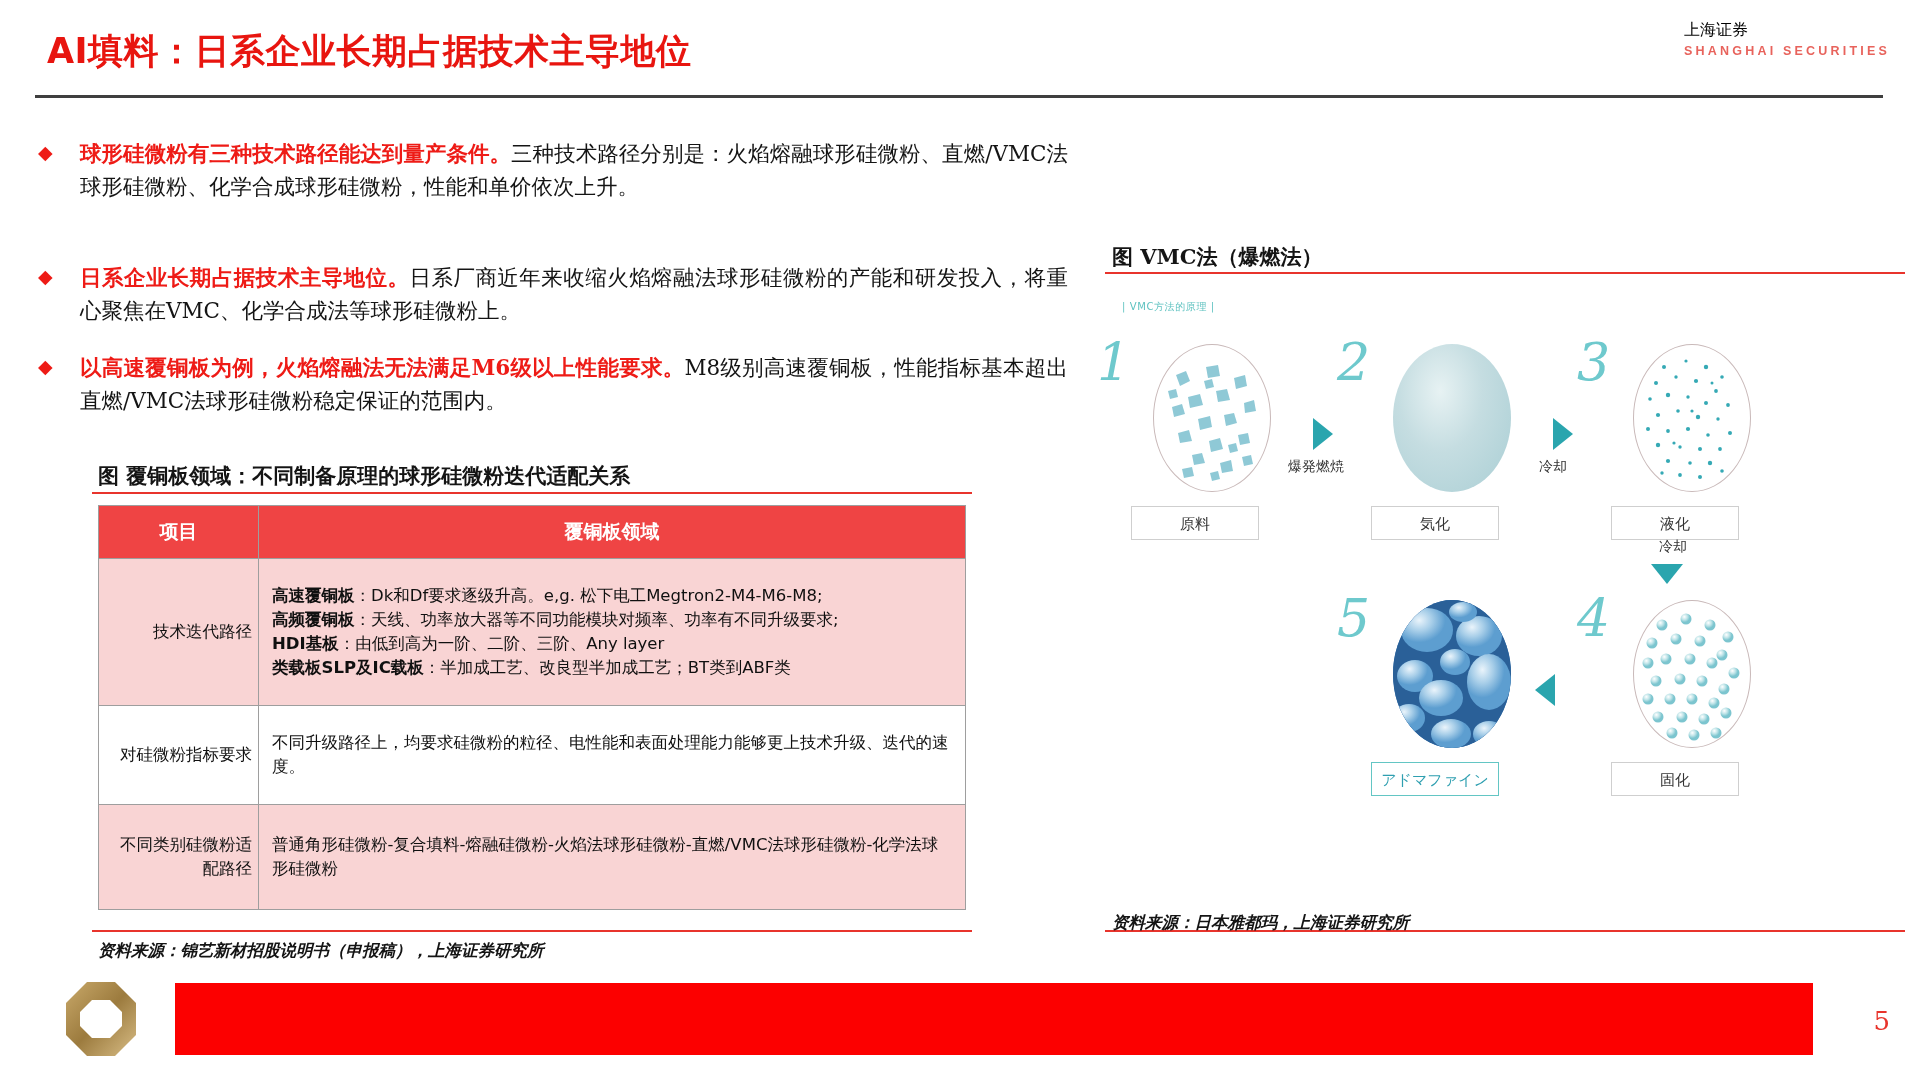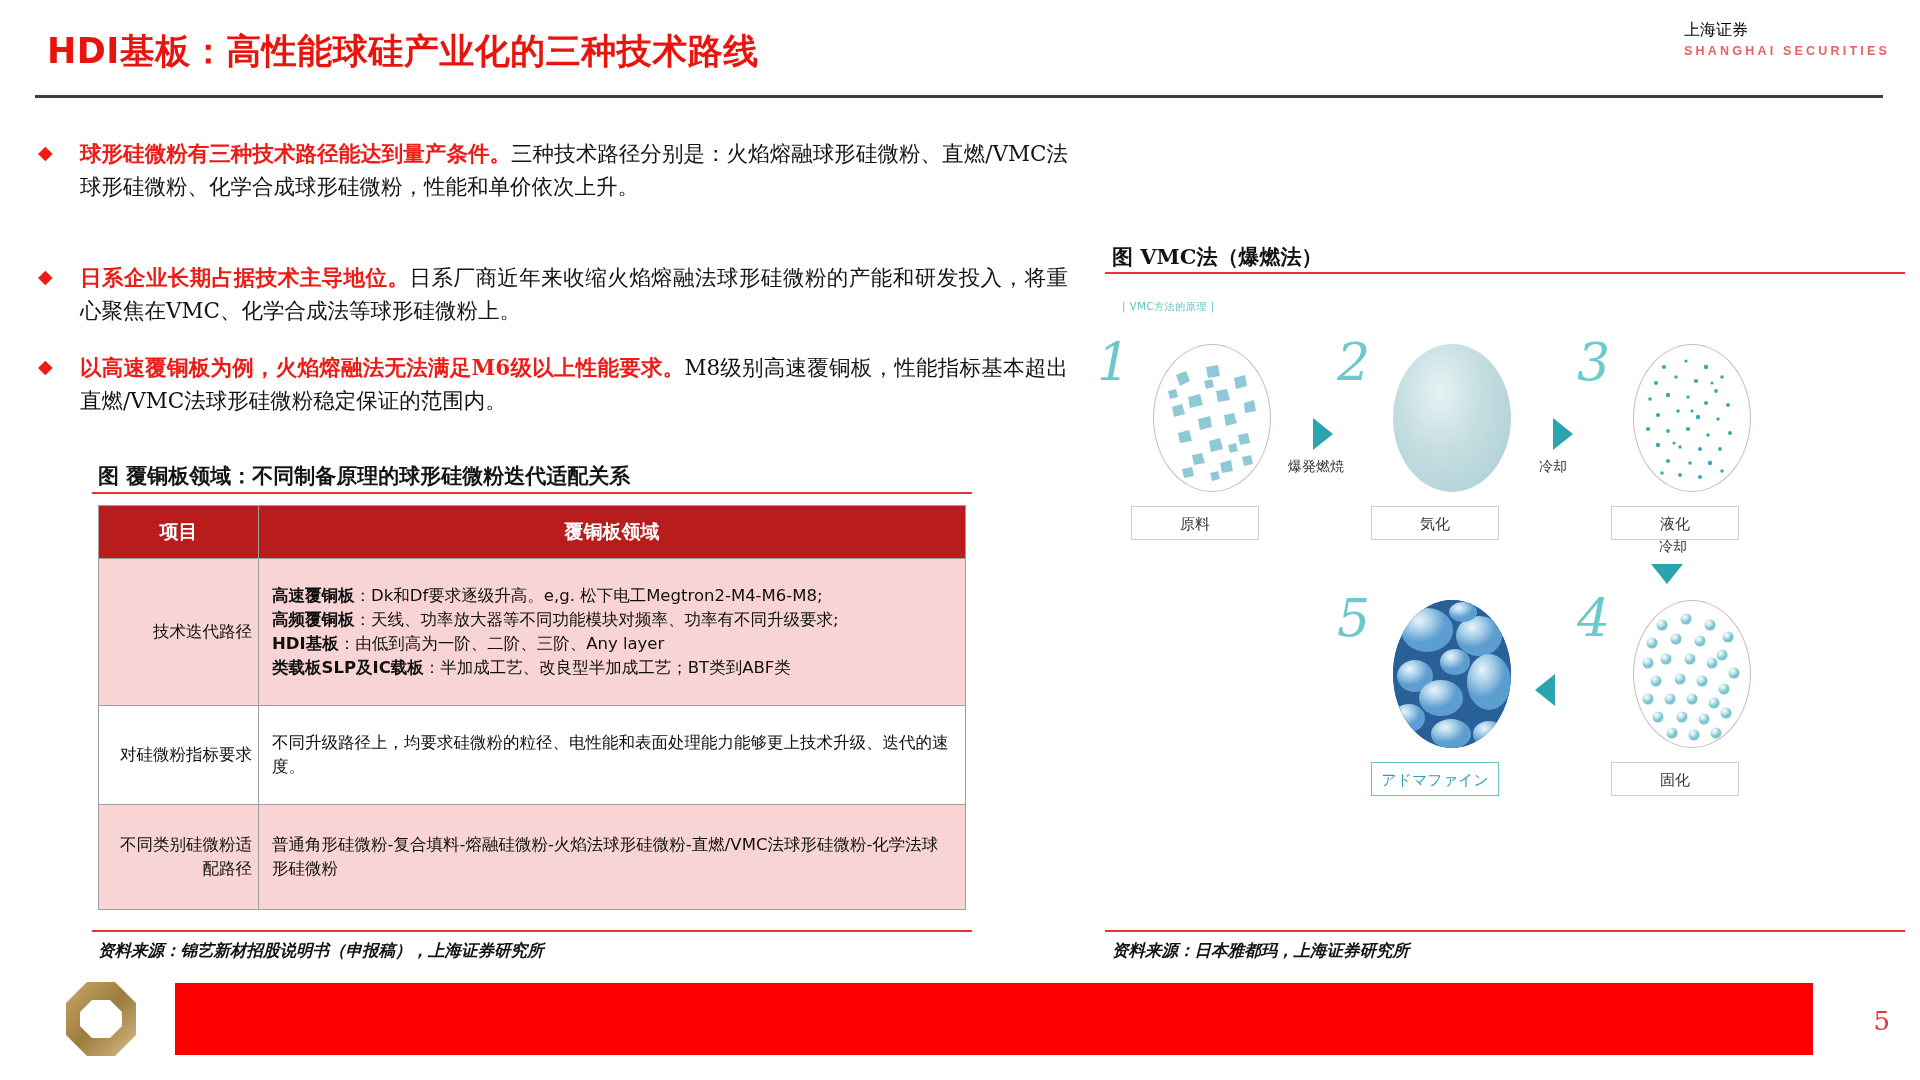--- a/index.html
+++ b/index.html
@@ -58,21 +58,21 @@
 
   
   #data-table{
     position:absolute; left:98px; top:505px;
     width:868px;
     border-collapse:collapse;
     font-family:"DejaVu Sans","Liberation Sans",sans-serif;
     table-layout:fixed;
   }
   #data-table th{
-    background:#b91c1c; color:#ffffff;
+    background:#ef4444; color:#ffffff;
     font-size:19px; font-weight:bold;
     padding:13px 4px; text-align:center;
     border:1px solid #9e9e9e;
   }
   #data-table td{
     border:1px solid #9e9e9e;
     font-size:16.5px; color:#101010; line-height:1.45;
   }
   #data-table td.k{
     text-align:right; vertical-align:middle;
@@ -150,21 +150,21 @@
   #footer-logo{ position:absolute; left:62px; top:978px; width:78px; height:82px; }
   #page-number{
     position:absolute; right:30px; top:1006px;
     font-size:26px; color:#e8342c;
     font-family:"DejaVu Serif","Liberation Serif",serif;
   }
 </style>
 </head>
 <body>
 
-<div id="slide-title">HDI基板：高性能球硅产业化的三种技术路线</div>
+<div id="slide-title">AI填料：日系企业长期占据技术主导地位</div>
 
 <div id="brand-logo">
   <div>上海证券</div>
   <div id="brand-en">SHANGHAI SECURITIES</div>
 </div>
 <div id="header-rule"></div>
 
 <div class="bullet" id="bullet-1">
   <span class="mark">◆</span>
   <span class="body">
@@ -395,21 +395,21 @@
           <ellipse cx="96" cy="134" rx="16" ry="13"></ellipse>
           <ellipse cx="70" cy="12" rx="14" ry="10"></ellipse>
         </g>
       </svg>
     </div>
     <div class="step-box teal">アドマファイン</div>
   </div>
 </div>
 
 <div class="src-rule" style="left:1105px; top:930px; width:800px;"></div>
-<div class="src-note" style="left:1112px; top:940px;">资料来源：日本雅都玛，上海证券研究所</div>
+<div class="src-note" style="left:1112px; top:912px;">资料来源：日本雅都玛，上海证券研究所</div>
 
 <div id="footer-bar"></div>
 <div id="footer-logo">
   <svg width="78" height="82" viewBox="0 0 78 82">
     <defs>
       <linearGradient id="gold" x1="0" y1="0" x2="1" y2="1">
         <stop offset="0%" stop-color="#c9a96a"></stop>
         <stop offset="50%" stop-color="#9c7b3e"></stop>
         <stop offset="100%" stop-color="#d8bd86"></stop>
       </linearGradient>

